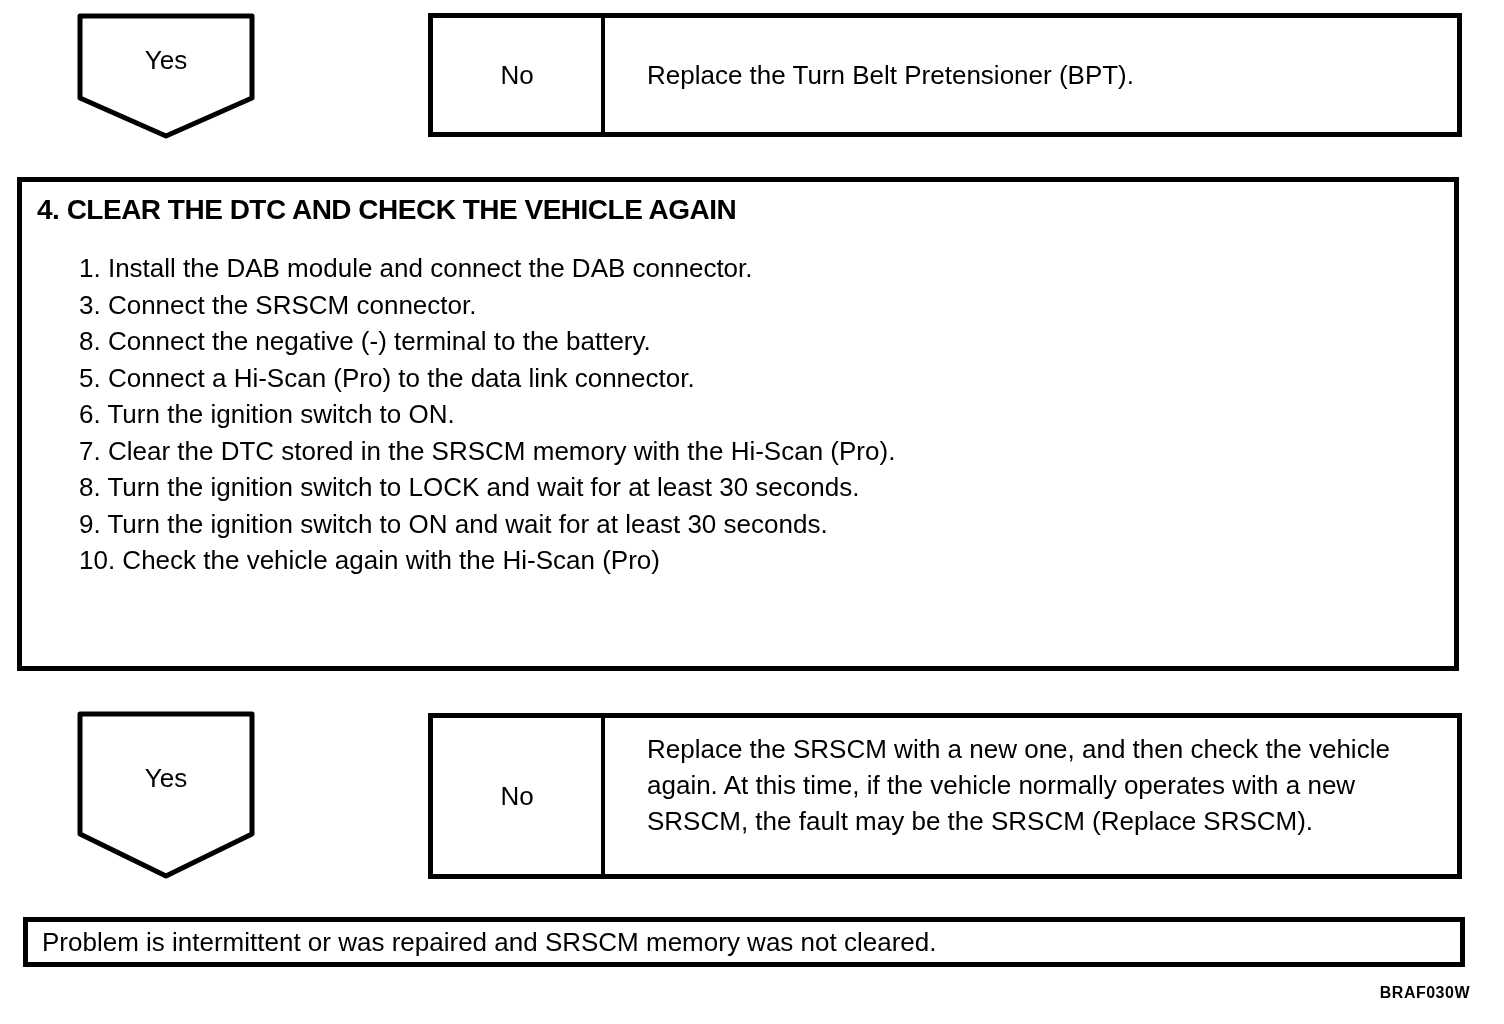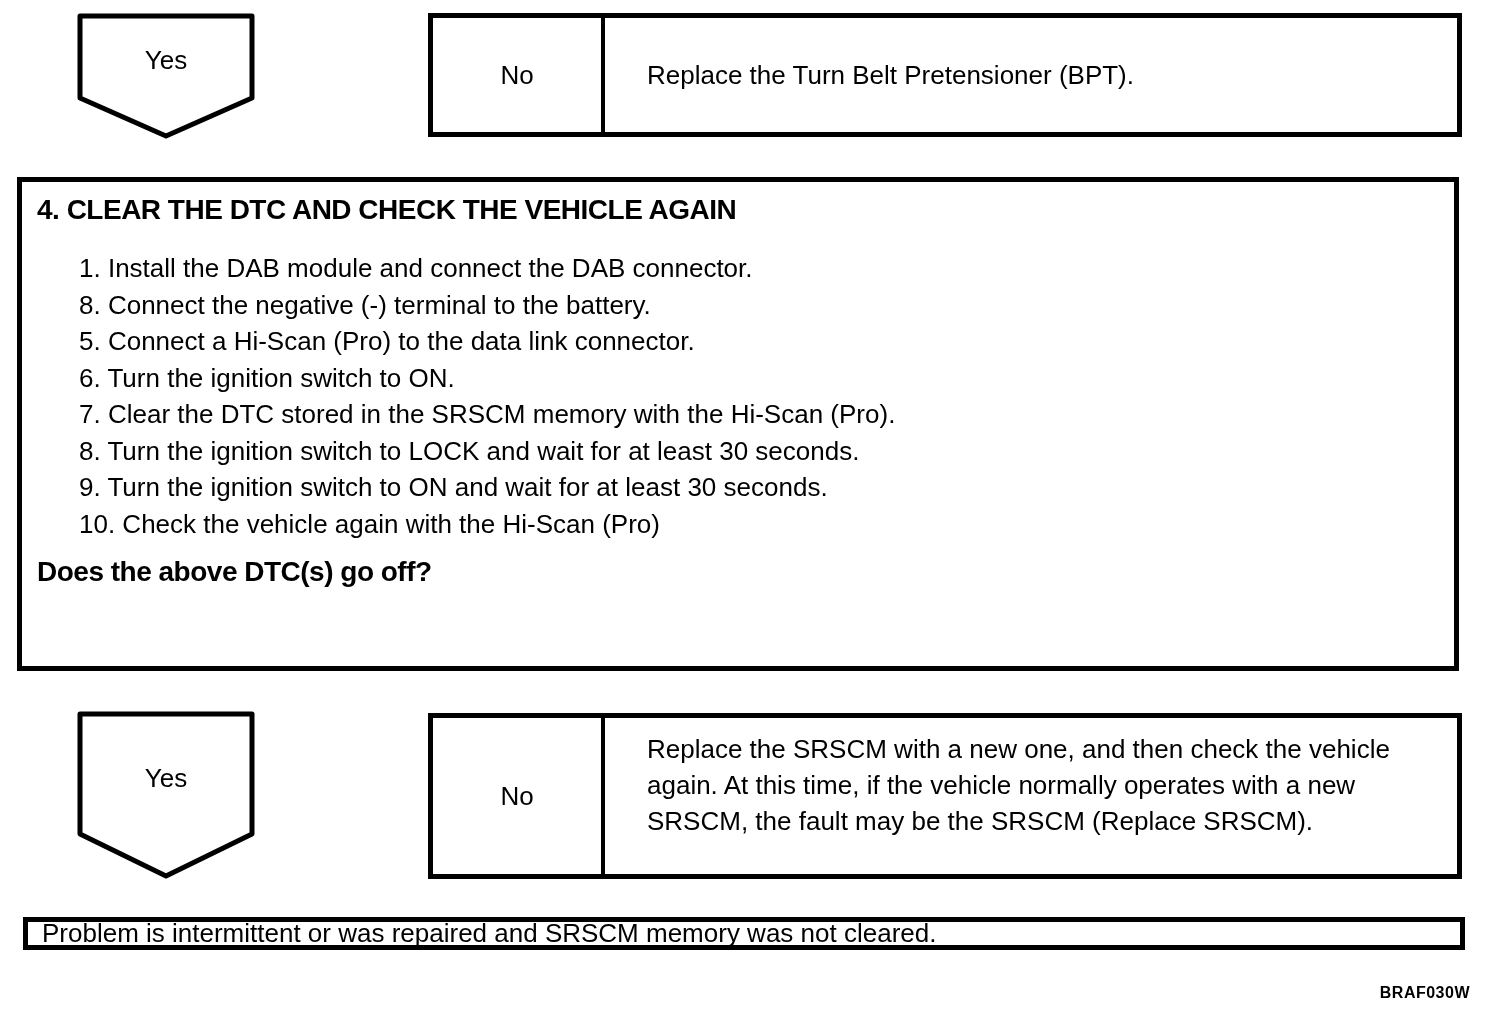--- a/index.html
+++ b/index.html
@@ -87,21 +87,21 @@
     font-size: 28px;
     font-weight: bold;
     line-height: 32px;
     letter-spacing: -0.5px;
   }
   .result-box {
     position: absolute;
     left: 23px;
     top: 917px;
     width: 1442px;
-    height: 33px;
+    height: 50px;
     border: 5px solid var(--ink, #000000);
     box-sizing: border-box;
     display: flex;
     align-items: center;
     padding-left: 14px;
     font-size: 26px;
     background: var(--paper, #ffffff);
   }
   .figure-code {
     position: absolute;
@@ -126,29 +126,29 @@
 
   <div class="no-box" style="left:428px; top:13px; width:1034px; height:124px;">
     <div class="no-cell">No</div>
     <div class="action-cell">Replace the Turn Belt Pretensioner (BPT).</div>
   </div>
 
   <div class="proc-box">
     <div class="proc-title">4. CLEAR THE DTC AND CHECK THE VEHICLE AGAIN</div>
     <div class="steps">
       <div class="step">1. Install the DAB module and connect the DAB connector.</div>
+      <div class="step">3. Connect the SRSCM connector.</div>
       <div class="step">8. Connect the negative (-) terminal to the battery.</div>
       <div class="step">5. Connect a Hi-Scan (Pro) to the data link connector.</div>
       <div class="step">6. Turn the ignition switch to ON.</div>
       <div class="step">7. Clear the DTC stored in the SRSCM memory with the Hi-Scan (Pro).</div>
       <div class="step">8. Turn the ignition switch to LOCK and wait for at least 30 seconds.</div>
       <div class="step">9. Turn the ignition switch to ON and wait for at least 30 seconds.</div>
       <div class="step">10. Check the vehicle again with the Hi-Scan (Pro)</div>
     </div>
-    <div class="question">Does the above DTC(s) go off?</div>
   </div>
 
   <div class="pentagon" style="left:77px; top:711px;">
     <svg width="178" height="168" viewBox="0 0 178 168">
       <polygon points="3,3 175,3 175,123 89,165 3,123" fill="#ffffff" stroke="#000000" stroke-width="5" stroke-linejoin="round"></polygon>
     </svg>
     <span class="yes-label" style="top:52px;">Yes</span>
   </div>
 
   <div class="no-box" style="left:428px; top:713px; width:1034px; height:166px;">

